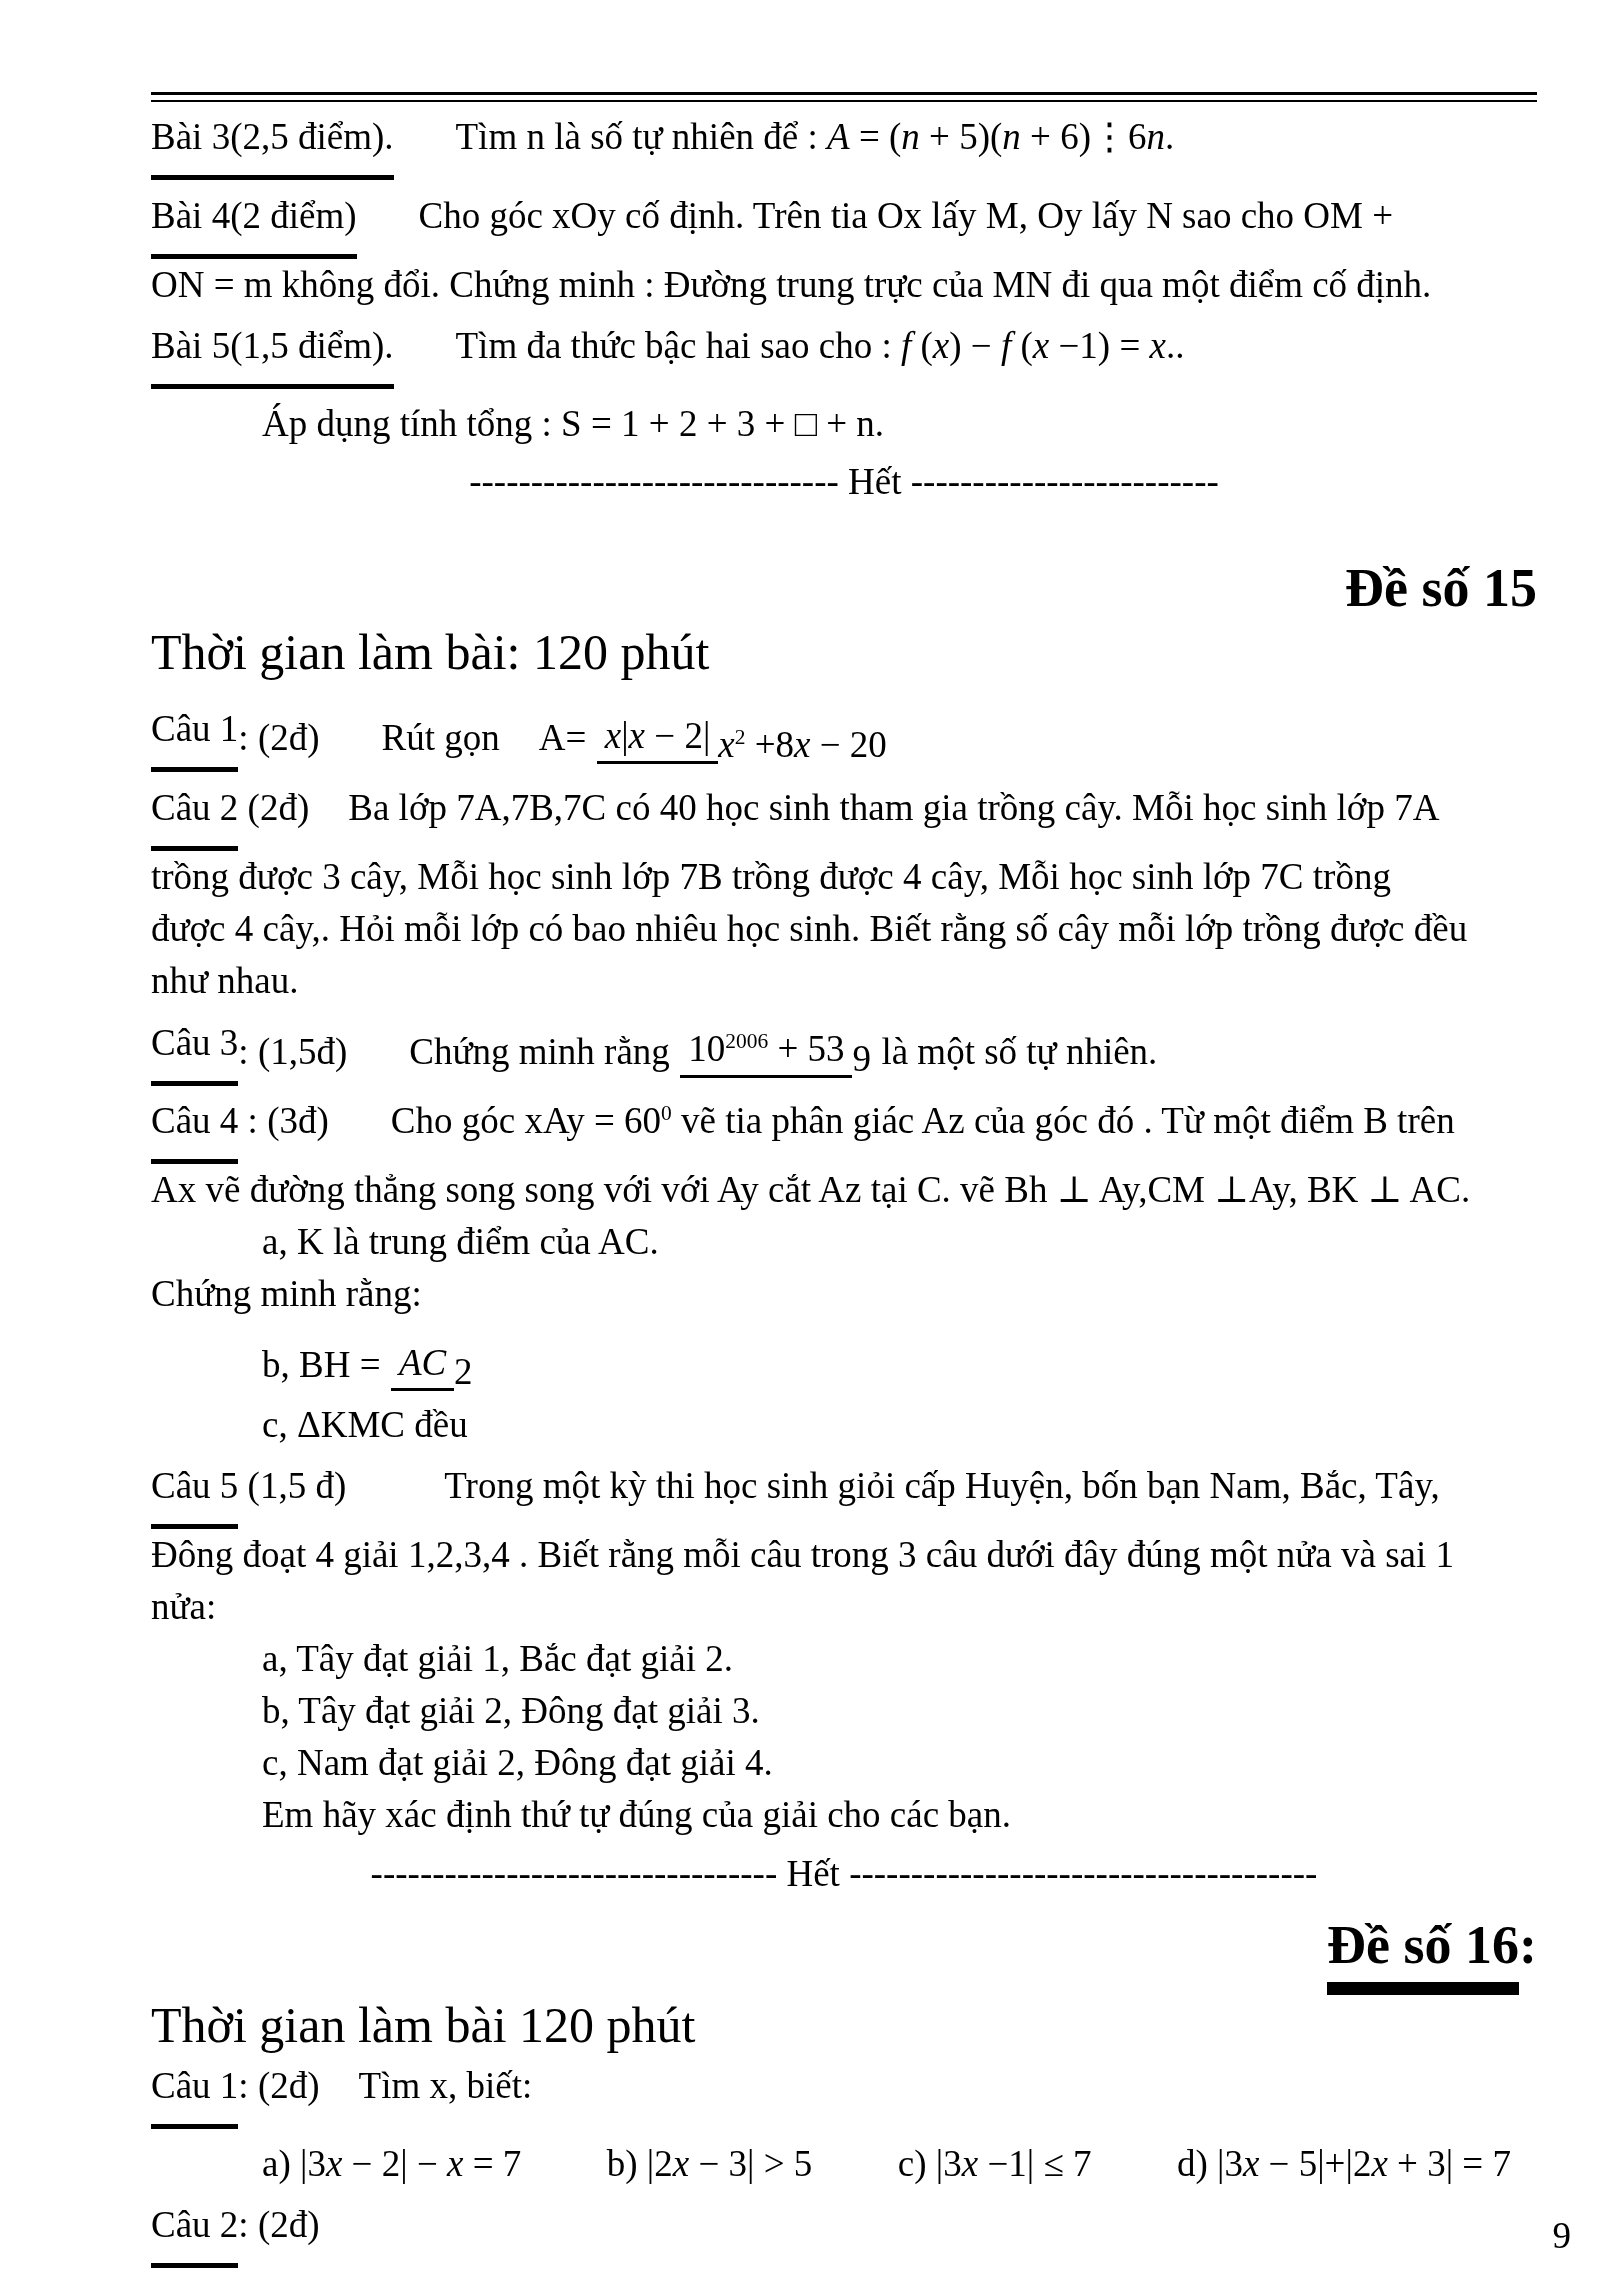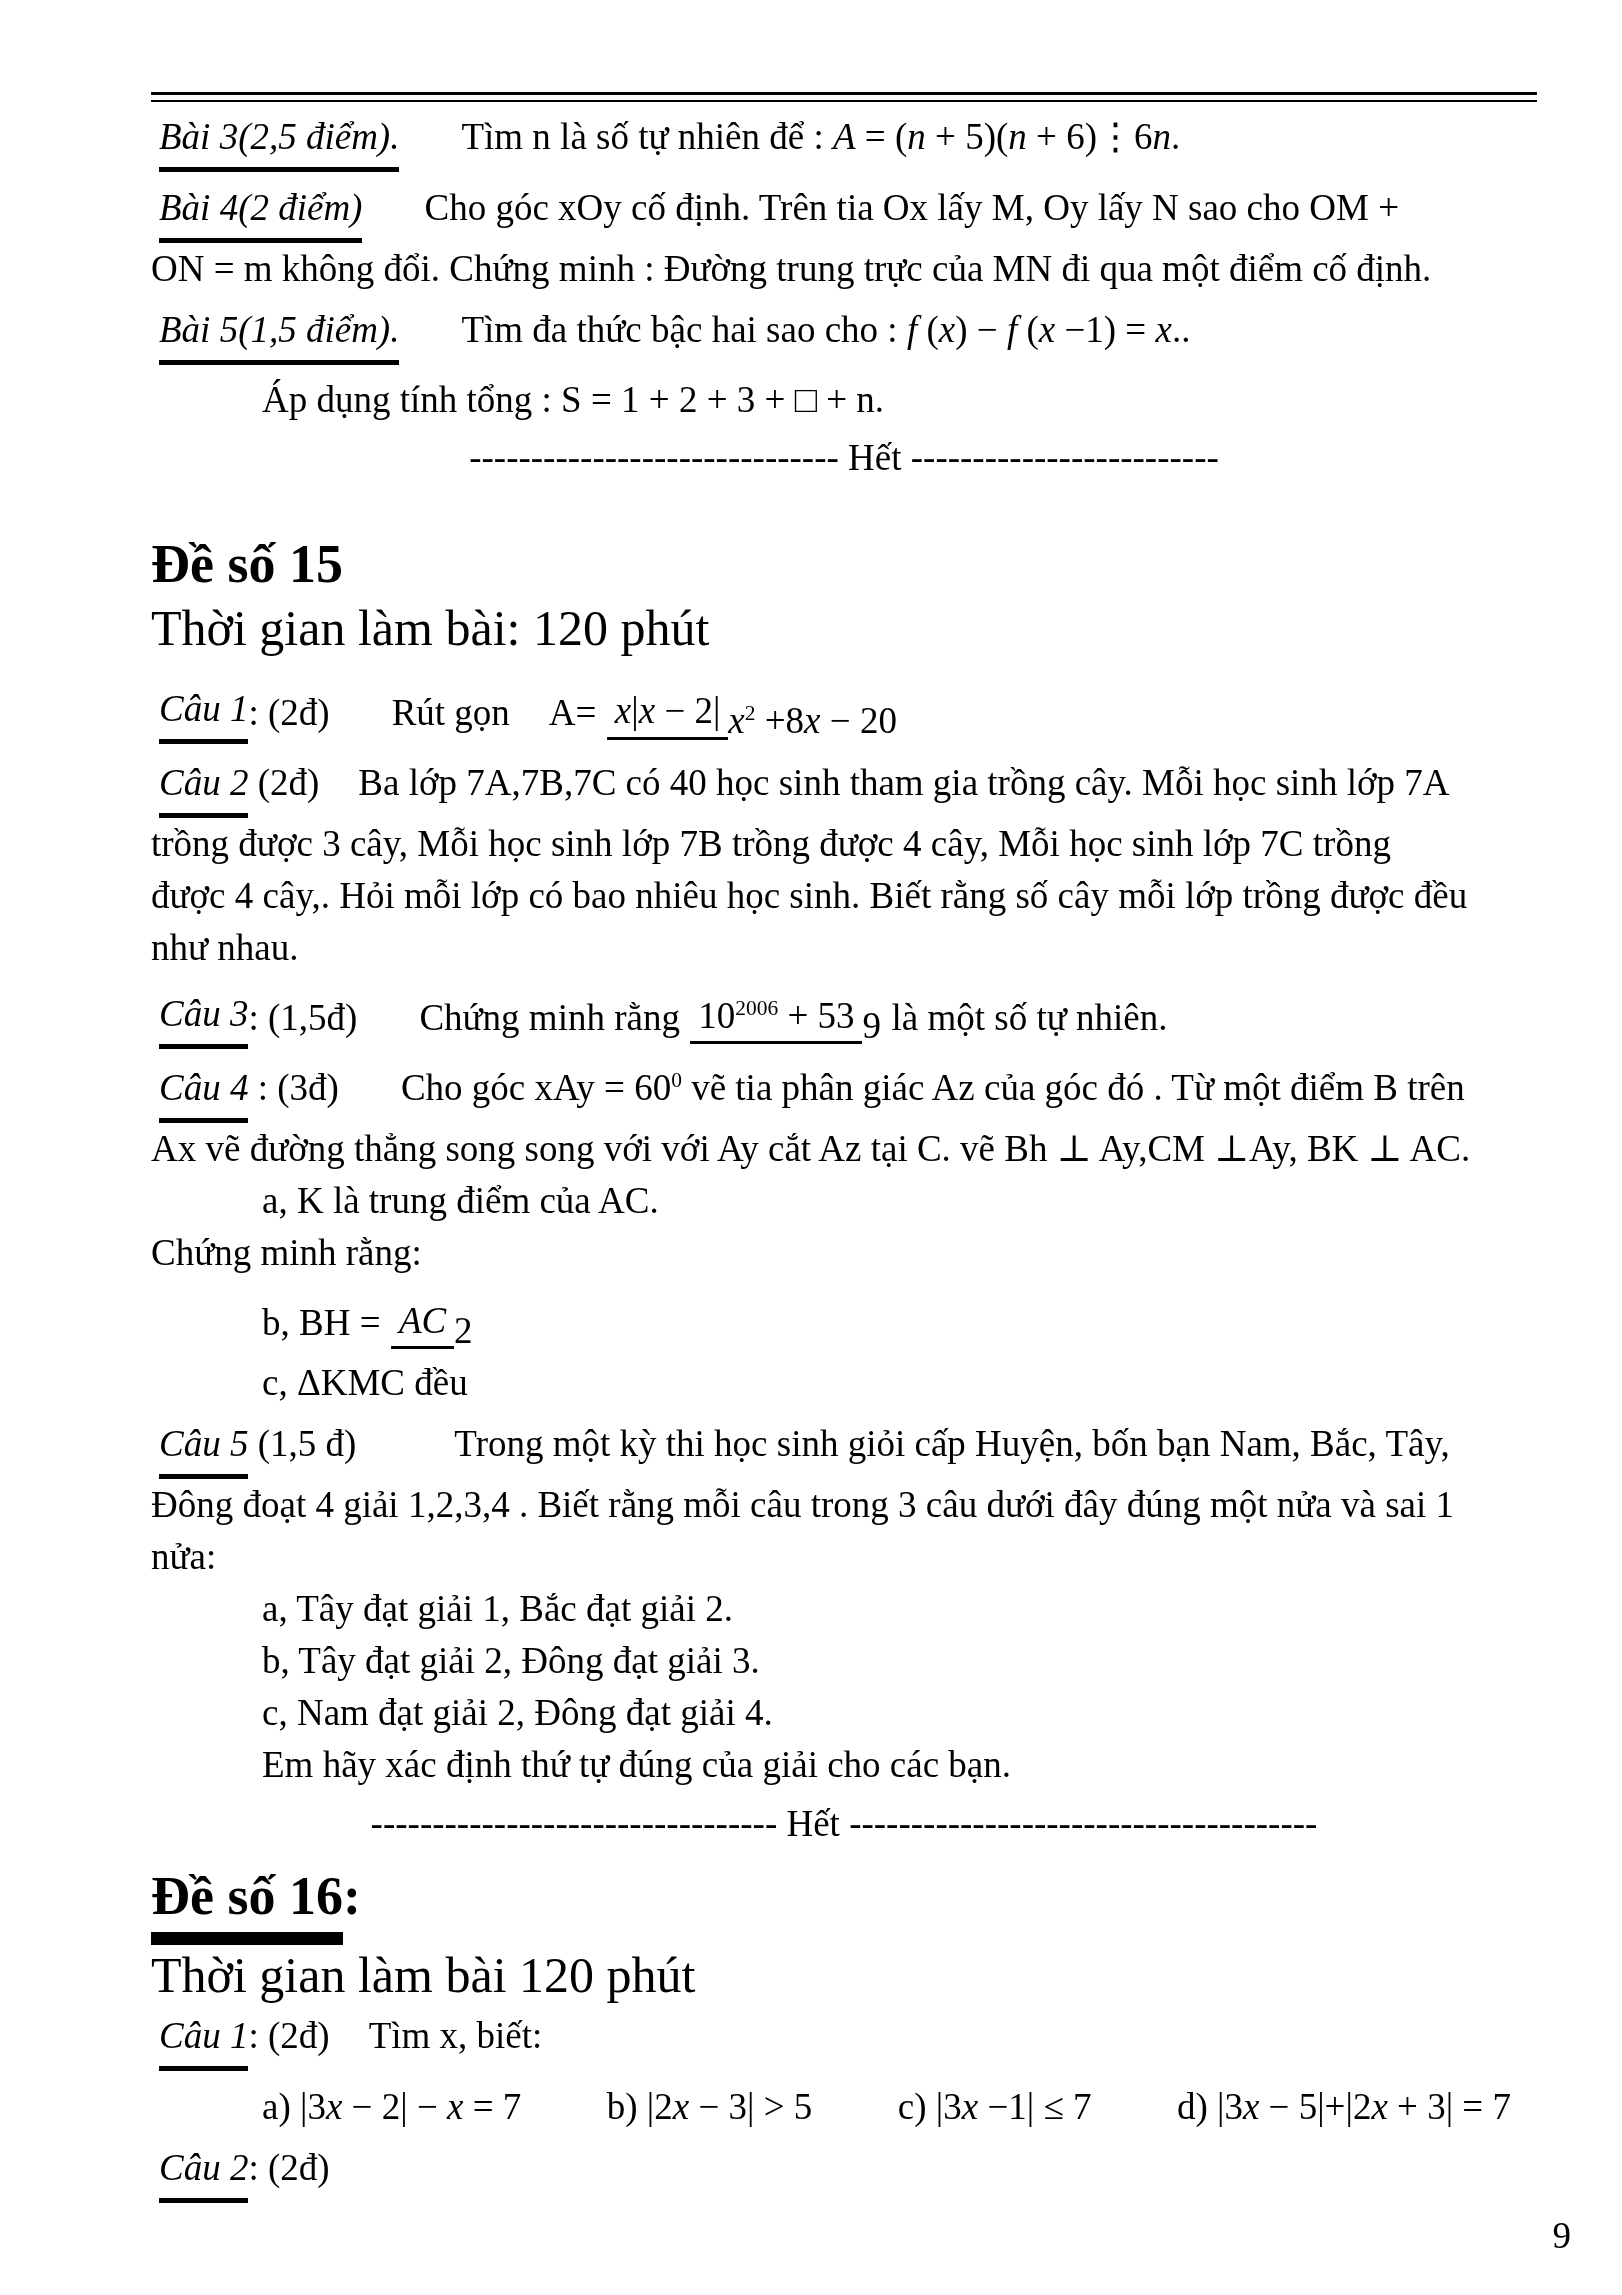--- a/index.html
+++ b/index.html
@@ -9,28 +9,28 @@
     background:#ffffff;color:#000000;
     font-family:"Liberation Serif","DejaVu Serif",serif;
     font-size:37px;line-height:52px;
     box-sizing:border-box;
     padding:0 85px 0 151px;
     overflow:hidden;
   }
   .rule-double{margin-top:92px;height:5.2px;border-top:3.3px solid #000;border-bottom:2.6px solid #000;}
   .p{margin-top:9.2px;}
   .pline{margin-top:0;}
-  .plabel{font-style:italic;display:inline-block;border-bottom:5.2px solid #000;padding-bottom:4px;margin-left:8px;}
+  .plabel{display:inline-block;border-bottom:5.2px solid #000;padding-bottom:12px;}
   .pts{font-style:normal;}
   .tab{display:inline-block;width:62px;}
   .tab-sm{display:inline-block;width:39px;}
   .tab-lg{display:inline-block;width:98px;}
   .indent{margin-left:111px;}
   .divider{margin-top:6.5px;text-align:center;}
-  .dtitle{margin:46px 0 0 0;text-align:left;font-size:54px;line-height:68px;font-weight:bold;}
+  .dtitle{margin:46px 0 0 0;text-align:right;font-size:54px;line-height:68px;font-weight:bold;}
   .dtitle.small-gap{margin-top:11.8px;}
   .hline{display:inline-block;border-bottom:13px solid #000;padding-bottom:2.6px;}
   .subtitle{margin-top:3.9px;text-align:left;font-size:50px;}
   .eqrow{display:flex;align-items:center;margin-top:10.5px;}
   .eqrow.big-gap{margin-top:25px;}
   .frac{display:inline-flex;flex-direction:row;align-items:center;text-align:center;margin:2.6px 10.5px;line-height:48px;}
   .frac .num{display:block;border-bottom:3.3px solid #000;padding:0 7.9px 1.3px 7.9px;}
   .frac .den{display:block;padding-top:15px;}
   .math .mi, .mi{font-style:italic;}
   sup{font-size:58%;line-height:0;vertical-align:super;}

